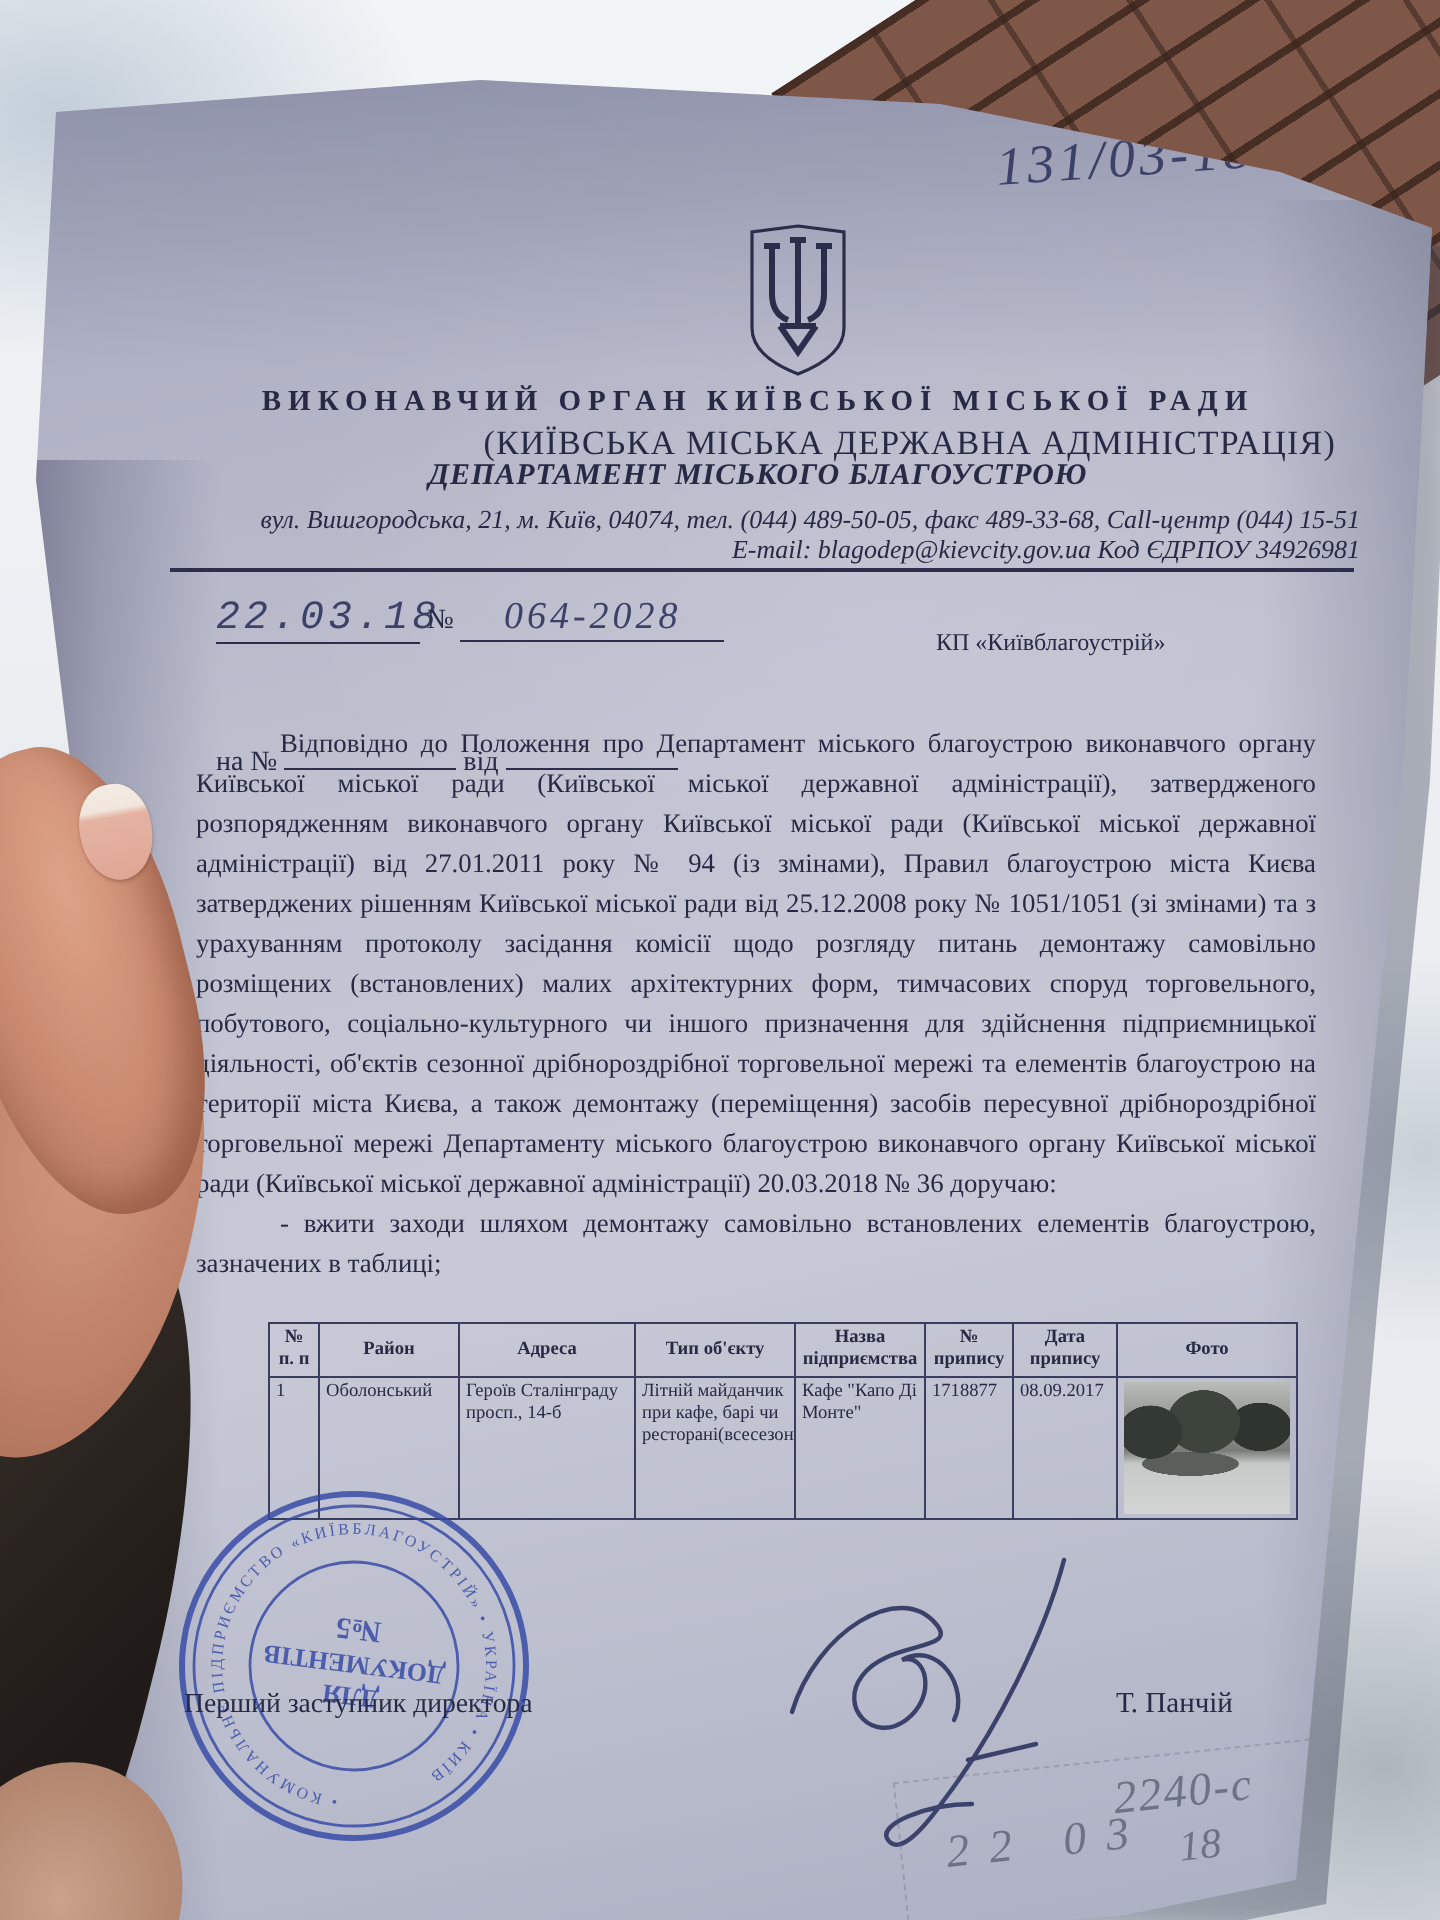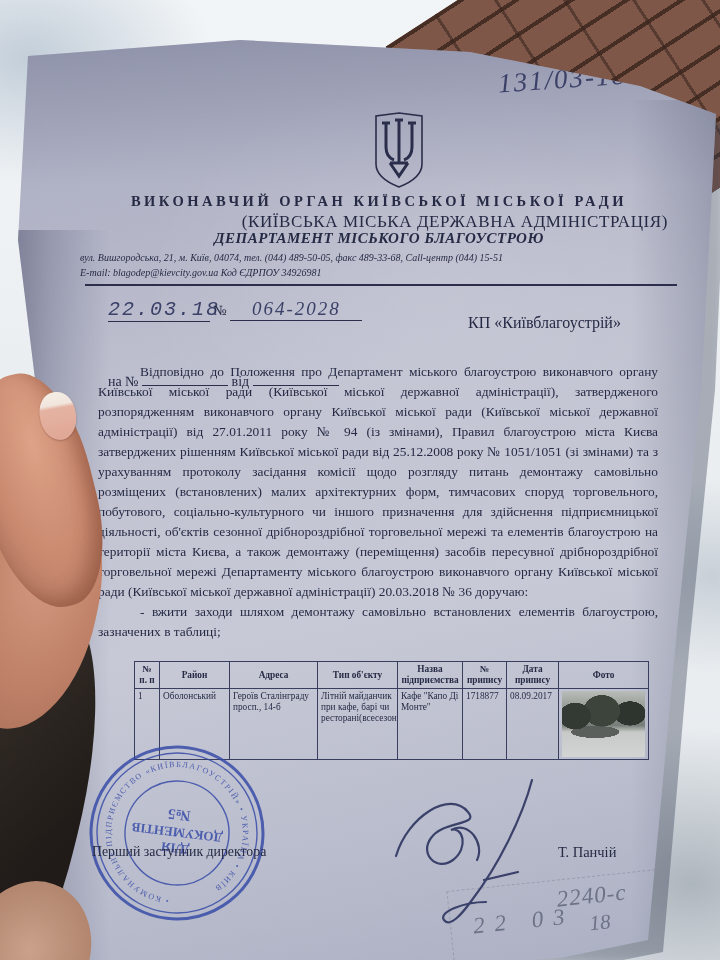--- a/index.html
+++ b/index.html
@@ -53,30 +53,30 @@
   .knee{position:absolute;left:-30px;top:880px;width:120px;height:140px;border-radius:50%;
     transform:rotate(20deg);background:radial-gradient(#caa18b,#a87a63);}
   
   .content{position:absolute;left:90px;top:60px;width:578px;color:#262a44;}
   .hw{font-style:italic;color:#3c4168;letter-spacing:2px;}
   .hw-top{position:absolute;left:408px;top:4px;font-size:27px;transform:rotate(-4deg);white-space:nowrap;}
   .emblem{position:absolute;left:282px;top:50px;}
   .org1{position:absolute;left:0;top:133px;width:100%;text-align:center;font-weight:bold;font-size:14.5px;letter-spacing:3.5px;white-space:nowrap;}
   .org2{position:absolute;left:0;top:152px;width:100%;text-align:right;font-size:17px;letter-spacing:.6px;white-space:nowrap;}
   .org3{position:absolute;left:0;top:170px;width:100%;text-align:center;font-size:15px;font-weight:bold;font-style:italic;letter-spacing:.5px;white-space:nowrap;}
-  .addr{position:absolute;left:-10px;width:600px;text-align:left;font-size:10px;font-style:italic;white-space:nowrap;}
+  .addr{position:absolute;left:-10px;width:600px;text-align:right;font-size:13px;font-style:italic;white-space:nowrap;}
   .addr1{top:192px;} .addr2{top:207px;}
   .rule{position:absolute;left:-5px;top:224px;width:592px;border-bottom:2.6px solid #2b2f4c;}
   .ref1{position:absolute;left:18px;top:238px;font-size:14px;white-space:nowrap;}
   .ref1 .uline{display:inline-block;border-bottom:1.4px solid #2b2f4c;text-align:center;}
   .ref1 .d1{width:102px;font-size:20px;font-family:Liberation Mono, monospace;}
   .ref1 .d2{width:132px;font-size:19px;}
   .ref2{position:absolute;left:18px;top:266px;font-size:14px;white-space:nowrap;margin-top:48px;}
   .ref2 .blank{display:inline-block;border-bottom:1.4px solid #2b2f4c;width:86px;}
-  .recipient{position:absolute;left:378px;top:254px;font-size:16px;white-space:nowrap;}
+  .recipient{position:absolute;left:378px;top:254px;font-size:12px;white-space:nowrap;}
   .body-text{position:absolute;left:8px;top:302px;width:560px;font-size:13.4px;line-height:20px;text-align:justify;}
   .body-text p{margin:0;text-indent:42px;}
   
   table.doc{position:absolute;left:44px;top:601px;width:514px;border-collapse:collapse;table-layout:fixed;font-size:9.3px;line-height:11px;}
   table.doc th,table.doc td{border:1.2px solid #3a3e5e;padding:2px 3px;vertical-align:top;overflow:hidden;}
   table.doc th{font-weight:bold;text-align:center;vertical-align:middle;}
   table.doc td{text-align:left;}
   td.c{text-align:center;}
   .photo{width:100%;height:66px;
     background:

